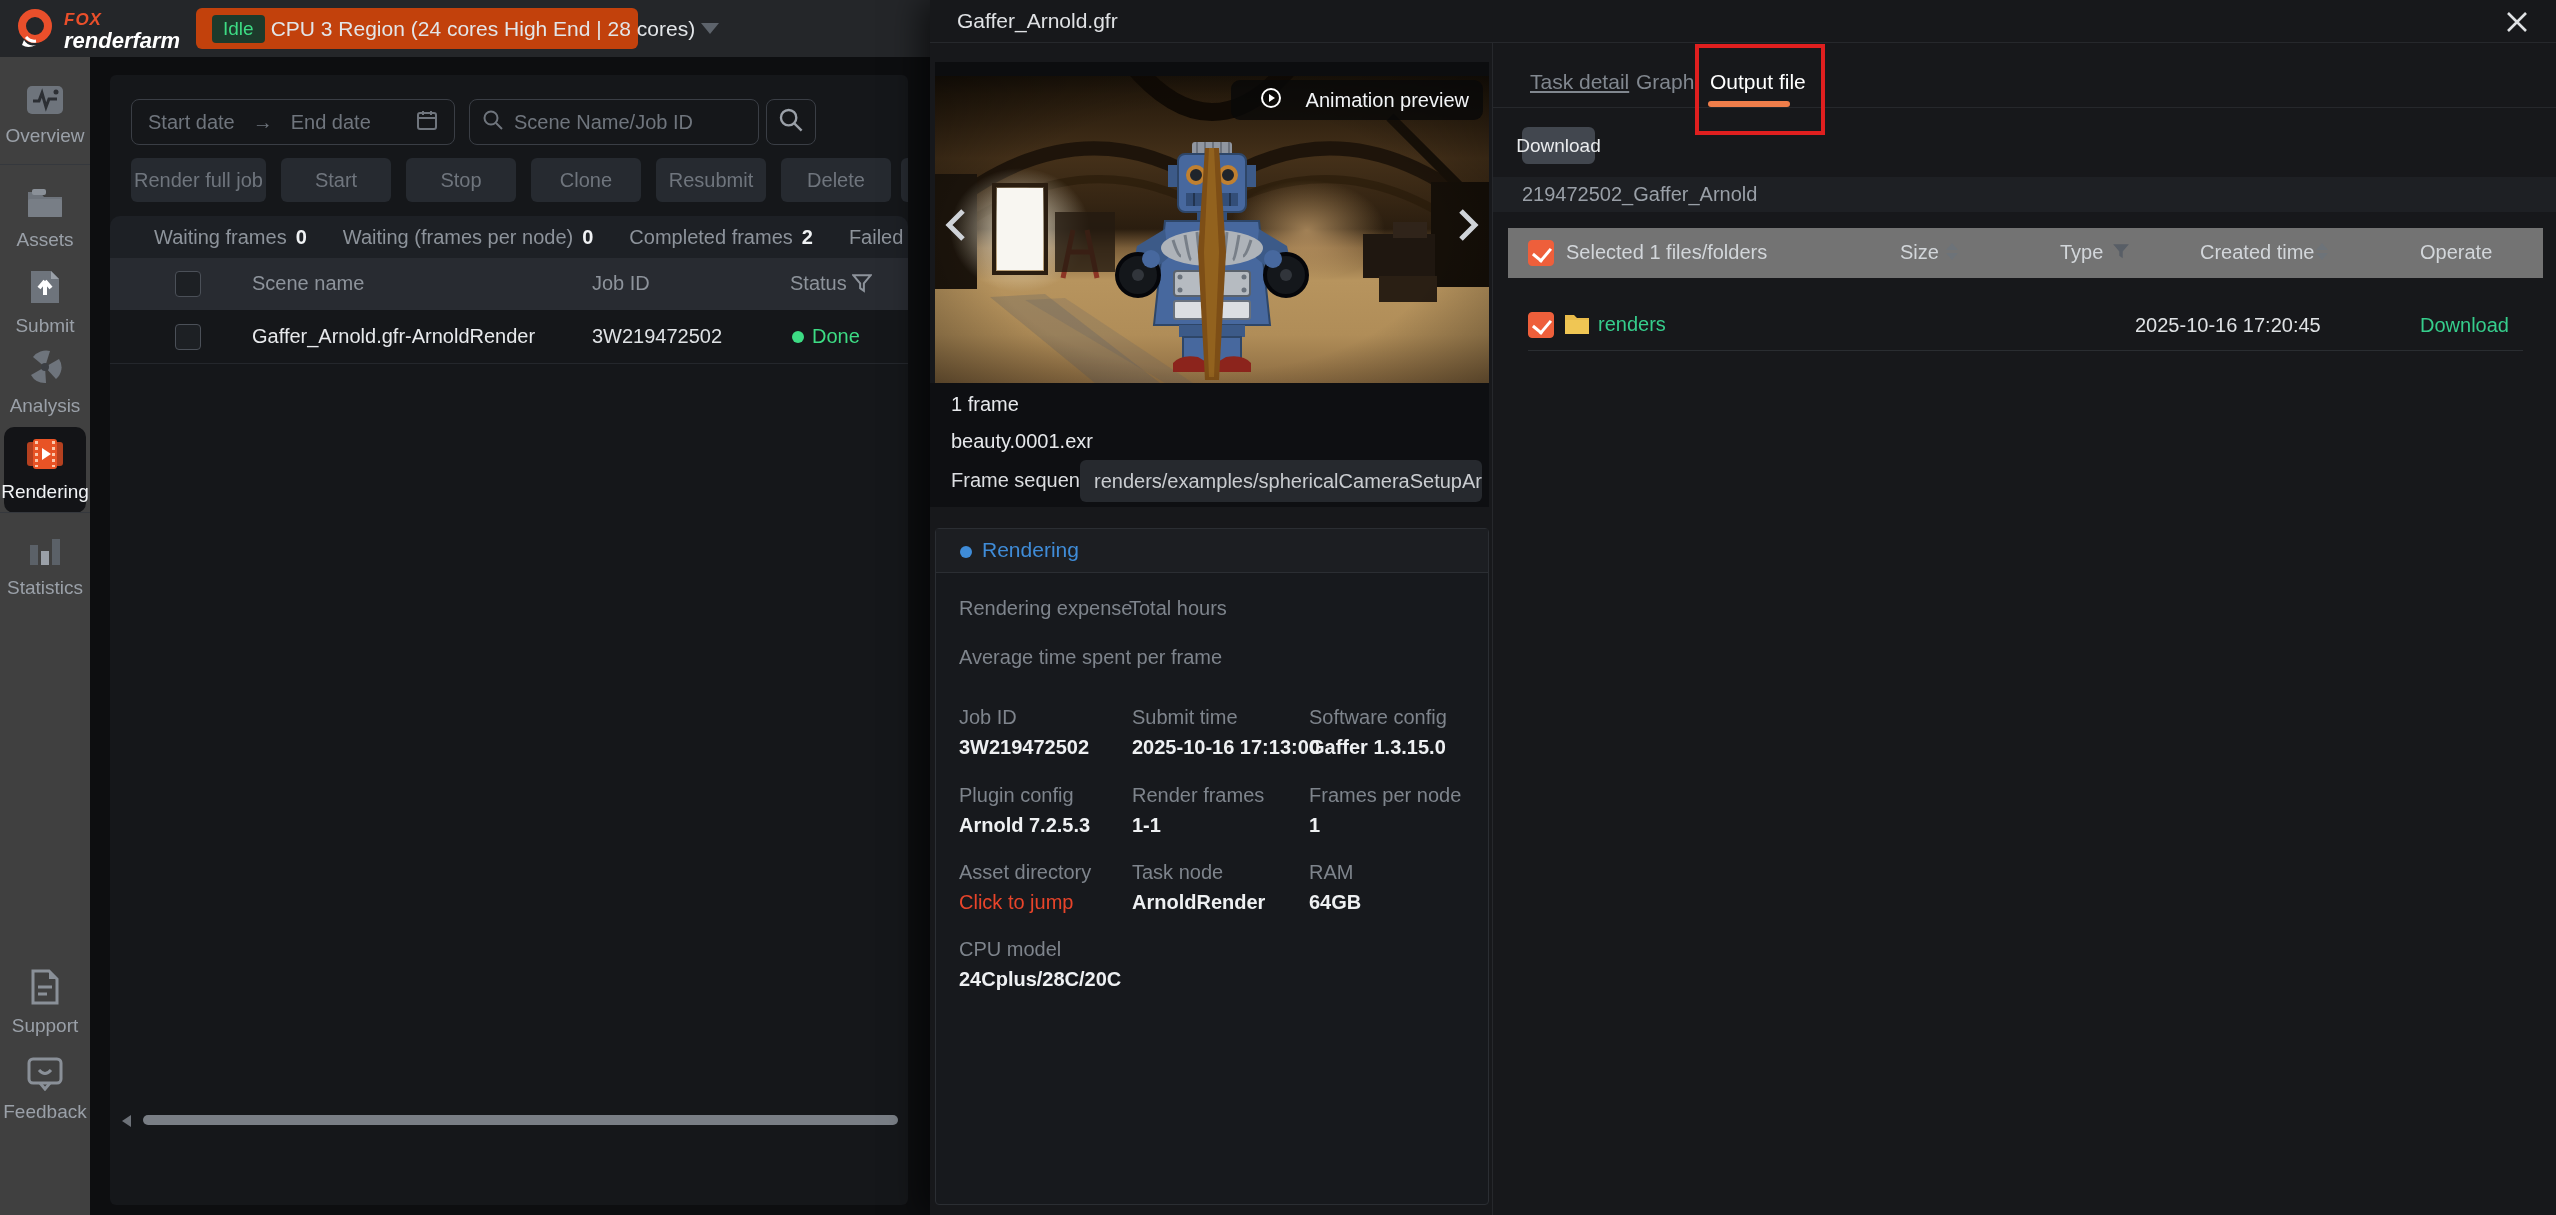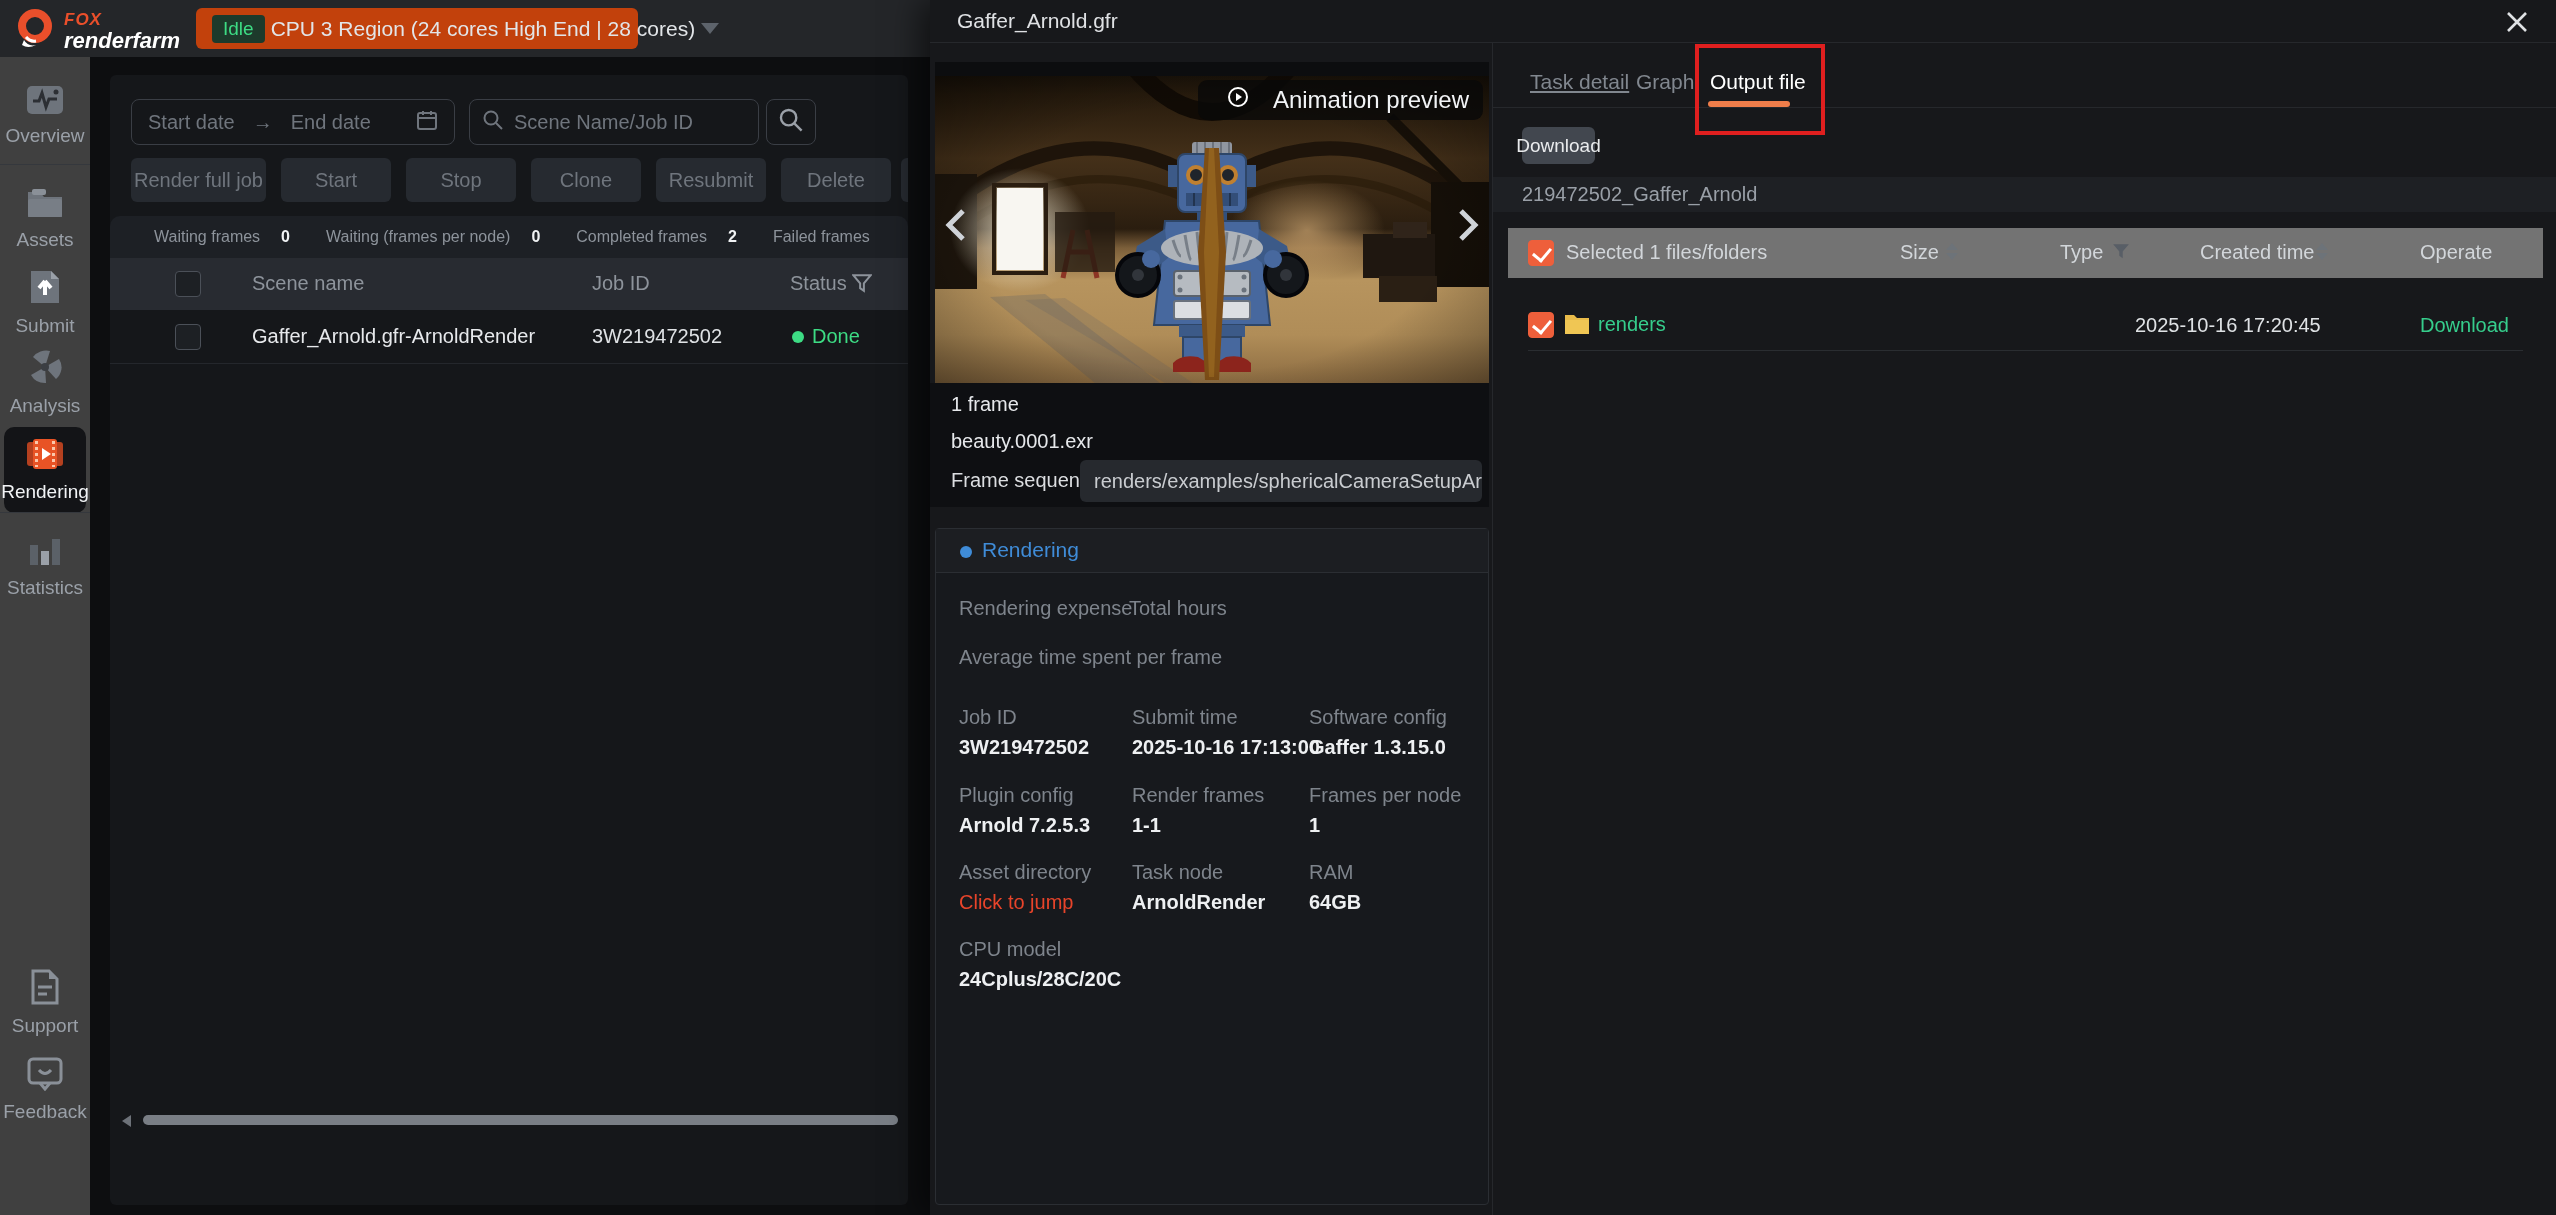--- a/index.html
+++ b/index.html
@@ -48,21 +48,21 @@
                 border:1px solid #3a3e45; border-radius:8px; display:flex; align-items:center;
                 justify-content:center; cursor:pointer; }
   .btnrow { position:absolute; left:21px; top:83px; display:flex; gap:15px; }
   .gbtn { height:44px; background:#262a30; border-radius:6px; color:#6f757d; font-size:20px;
           display:flex; align-items:center; justify-content:center; cursor:pointer; }
   .btn-sliver { position:absolute; left:791px; top:83px; width:7px; height:44px;
                 background:#262a30; border-radius:6px 0 0 6px; }
   .tabbar { position:absolute; left:0; top:141px; width:798px; height:42px; background:#1d2025;
             border-radius:10px 10px 0 0; display:flex; align-items:center; gap:36px;
             padding-left:44px; overflow:hidden; }
-  .ftab { display:flex; gap:21px; font-size:16px; color:#8d939b; white-space:nowrap; cursor:pointer;align-items:center; }
+  .ftab { display:flex; gap:9px; font-size:20px; color:#8d939b; white-space:nowrap; cursor:pointer;align-items:center; }
   .ftab b { color:#f0f2f4; font-weight:bold; }
   .thead { position:absolute; left:0; top:183px; width:798px; height:52px; background:#282b31; }
   .thead span { position:absolute; font-size:20px; color:#8d939b; top:14px; }
   .trow { position:absolute; left:0; top:235px; width:798px; height:54px;
           border-bottom:1px solid #24272c; cursor:pointer; }
   .trow span { position:absolute; font-size:20px; color:#e7e9ec; top:15px; }
   .cb { width:26px; height:26px; border-radius:4px; background:#1d2024; border:1px solid #4b5058; }
   .cb.checked { background:#ee5f3b; border-color:#ee5f3b; position:relative; }
   .cb.checked::after { content:""; position:absolute; left:7px; top:3px; width:9px; height:14px;
                        border:solid #fff; border-width:0 3px 3px 0; transform:rotate(40deg); }
@@ -80,21 +80,21 @@
                  border-bottom:1px solid #26282c; }
   .ov-title { position:absolute; left:27px; top:9px; font-size:21px; color:#dfe1e4; }
   .ov-close { position:absolute; right:26px; top:9px; width:26px; height:26px; cursor:pointer; }
 
   .preview { position:absolute; left:5px; top:62px; width:554px; height:321px; overflow:hidden;
              background:#1a120a; }
   .pv-arrow { position:absolute; top:145px; width:26px; height:36px; cursor:pointer; z-index:5; }
   .anim-pill { position:absolute; right:6px; top:18px; height:40px; background:rgba(8,8,8,0.82);
                border-radius:9px; display:flex; align-items:center; gap:9px; padding:0 14px;
                cursor:pointer; z-index:5; }
-  .anim-pill span { color:#f2f4f6; font-size:24px;margin-left:15px; }
+  .anim-pill span { color:#f2f4f6; font-size:20px;margin-left:15px; }
 
   .frame-info { position:absolute; left:0; top:383px; width:559px; height:124px; background:#0e0f12; }
   .fi-line { position:absolute; left:21px; font-size:20px; color:#e6e8eb; }
   .seq-input { position:absolute; left:150px; top:77px; width:402px; height:42px; background:#26292e;
                border-radius:6px; color:#c9ccd0; font-size:20px; line-height:42px; padding:0 14px;
                white-space:nowrap; overflow:hidden; }
 
   .status-card { position:absolute; left:5px; top:528px; width:554px; height:677px;
                  border:1px solid #2b2e33; border-radius:4px; background:#17191d; }
   .sc-head { position:absolute; left:0; top:0; width:100%; height:44px; background:#1c1e22;

